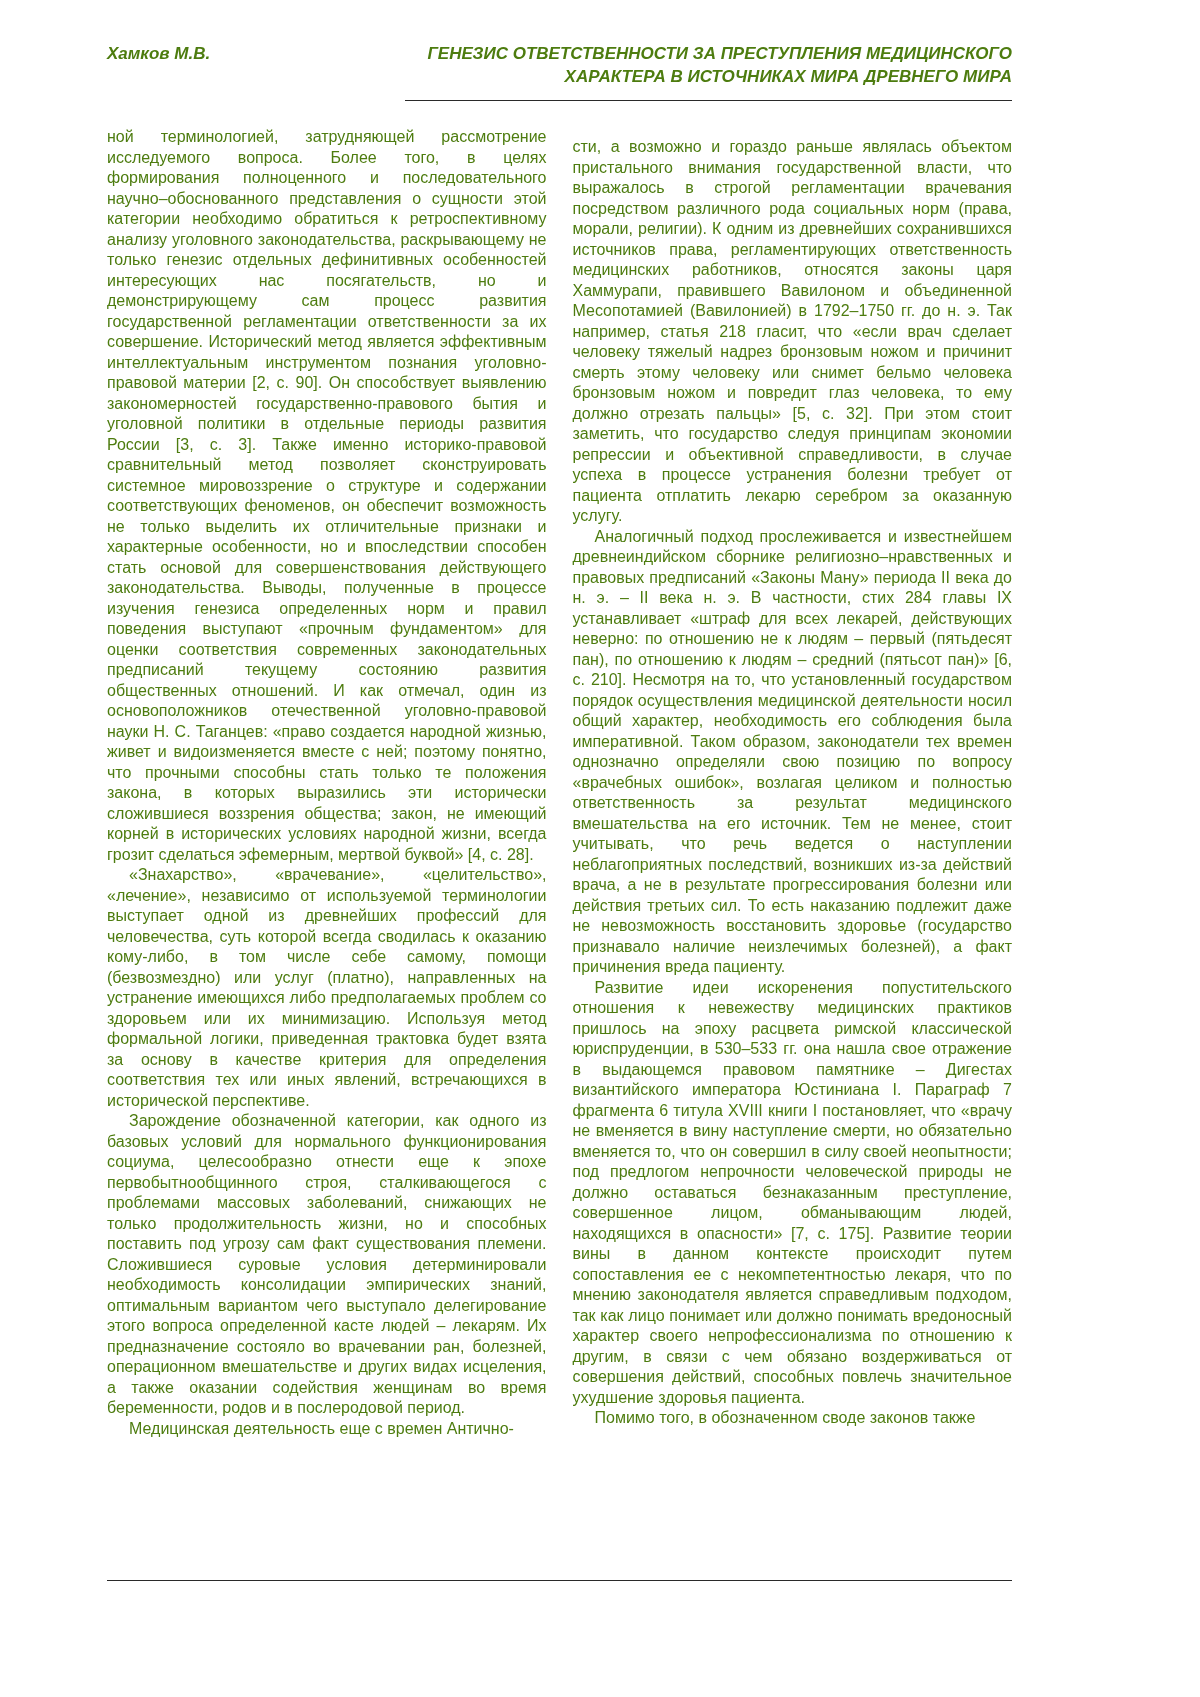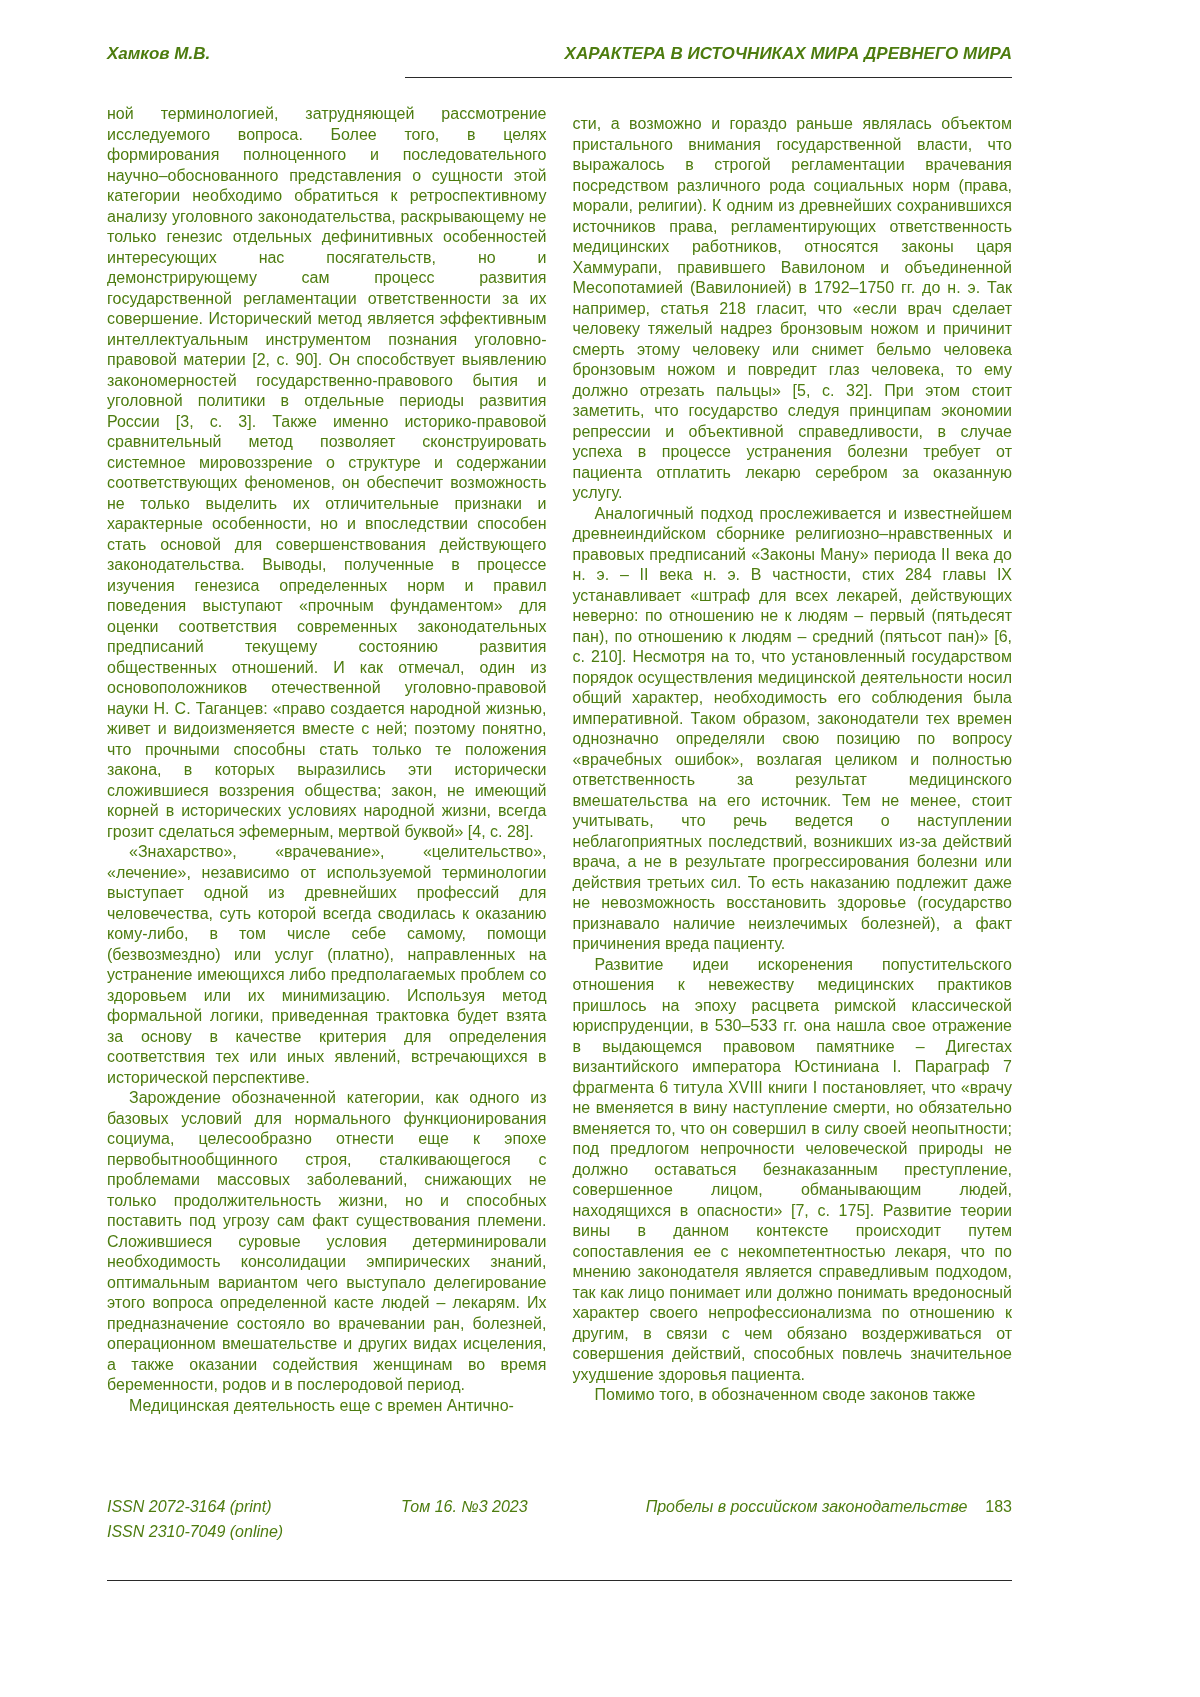--- a/index.html
+++ b/index.html
@@ -117,20 +117,21 @@
 </style>
 </head>
 <body>
 
 <div class="page">
   <div class="content">
 
     <header class="page-header">
       <div class="author">Хамков М.В.</div>
       <div class="title">
+        <div>ГЕНЕЗИС ОТВЕТСТВЕННОСТИ ЗА ПРЕСТУПЛЕНИЯ МЕДИЦИНСКОГО</div>
         <div>ХАРАКТЕРА В ИСТОЧНИКАХ МИРА ДРЕВНЕГО МИРА</div>
       </div>
     </header>
 
     <div class="header-rule"></div>
 
     <main class="columns">
       <div class="col">
         <p class="para no-indent">ной терминологией, затрудняющей рассмотрение исследуемого вопроса. Более того, в целях формирования полноценного и последовательного научно–обоснованного представления о сущности этой категории необходимо обратиться к ретроспективному анализу уголовного законодательства, раскрывающему не только генезис отдельных дефинитивных особенностей интересующих нас посягательств, но и демонстрирующему сам процесс развития государственной регламентации ответственности за их совершение. Исторический метод является эффективным интеллектуальным инструментом познания уголовно-правовой материи [2, с. 90]. Он способствует выявлению закономерностей государственно-правового бытия и уголовной политики в отдельные периоды развития России [3, с. 3]. Также именно историко-правовой сравнительный метод позволяет сконструировать системное мировоззрение о структуре и содержании соответствующих феноменов, он обеспечит возможность не только выделить их отличительные признаки и характерные особенности, но и впоследствии способен стать основой для совершенствования действующего законодательства. Выводы, полученные в процессе изучения генезиса определенных норм и правил поведения выступают «прочным фундаментом» для оценки соответствия современных законодательных предписаний текущему состоянию развития общественных отношений. И как отмечал, один из основоположников отечественной уголовно-правовой науки Н. С. Таганцев: «право создается народной жизнью, живет и видоизменяется вместе с ней; поэтому понятно, что прочными способны стать только те положения закона, в которых выразились эти исторически сложившиеся воззрения общества; закон, не имеющий корней в исторических условиях народной жизни, всегда грозит сделаться эфемерным, мертвой буквой» [4, с. 28].</p>
         <p class="para">«Знахарство», «врачевание», «целительство», «лечение», независимо от используемой терминологии выступает одной из древнейших профессий для человечества, суть которой всегда сводилась к оказанию кому-либо, в том числе себе самому, помощи (безвозмездно) или услуг (платно), направленных на устранение имеющихся либо предполагаемых проблем со здоровьем или их минимизацию. Используя метод формальной логики, приведенная трактовка будет взята за основу в качестве критерия для определения соответствия тех или иных явлений, встречающихся в исторической перспективе.</p>
@@ -140,28 +141,15 @@
       <div class="col">
         <p class="para no-indent">сти, а возможно и гораздо раньше являлась объектом пристального внимания государственной власти, что выражалось в строгой регламентации врачевания посредством различного рода социальных норм (права, морали, религии). К одним из древнейших сохранившихся источников права, регламентирующих ответственность медицинских работников, относятся законы царя Хаммурапи, правившего Вавилоном и объединенной Месопотамией (Вавилонией) в 1792–1750 гг. до н. э. Так например, статья 218 гласит, что «если врач сделает человеку тяжелый надрез бронзовым ножом и причинит смерть этому человеку или снимет бельмо человека бронзовым ножом и повредит глаз человека, то ему должно отрезать пальцы» [5, с. 32]. При этом стоит заметить, что государство следуя принципам экономии репрессии и объективной справедливости, в случае успеха в процессе устранения болезни требует от пациента отплатить лекарю серебром за оказанную услугу.</p>
         <p class="para">Аналогичный подход прослеживается и известнейшем древнеиндийском сборнике религиозно–нравственных и правовых предписаний «Законы Ману» периода II века до н. э. – II века н. э. В частности, стих 284 главы IX устанавливает «штраф для всех лекарей, действующих неверно: по отношению не к людям – первый (пятьдесят пан), по отношению к людям – средний (пятьсот пан)» [6, с. 210]. Несмотря на то, что установленный государством порядок осуществления медицинской деятельности носил общий характер, необходимость его соблюдения была императивной. Таком образом, законодатели тех времен однозначно определяли свою позицию по вопросу «врачебных ошибок», возлагая целиком и полностью ответственность за результат медицинского вмешательства на его источник. Тем не менее, стоит учитывать, что речь ведется о наступлении неблагоприятных последствий, возникших из-за действий врача, а не в результате прогрессирования болезни или действия третьих сил. То есть наказанию подлежит даже не невозможность восстановить здоровье (государство признавало наличие неизлечимых болезней), а факт причинения вреда пациенту.</p>
         <p class="para">Развитие идеи искоренения попустительского отношения к невежеству медицинских практиков пришлось на эпоху расцвета римской классической юриспруденции, в 530–533 гг. она нашла свое отражение в выдающемся правовом памятнике – Дигестах византийского императора Юстиниана I. Параграф 7 фрагмента 6 титула XVIII книги I постановляет, что «врачу не вменяется в вину наступление смерти, но обязательно вменяется то, что он совершил в силу своей неопытности; под предлогом непрочности человеческой природы не должно оставаться безнаказанным преступление, совершенное лицом, обманывающим людей, находящихся в опасности» [7, с. 175]. Развитие теории вины в данном контексте происходит путем сопоставления ее с некомпетентностью лекаря, что по мнению законодателя является справедливым подходом, так как лицо понимает или должно понимать вредоносный характер своего непрофессионализма по отношению к другим, в связи с чем обязано воздерживаться от совершения действий, способных повлечь значительное ухудшение здоровья пациента.</p>
         <p class="para">Помимо того, в обозначенном своде законов также</p>
       </div>
     </main>
 
   </div>
 
-  <footer class="page-footer">
-    <div class="footer-row">
-      <div class="footer-left">
-        <div>ISSN 2072-3164 (print)</div>
-        <div>ISSN 2310-7049 (online)</div>
-      </div>
-      <div class="footer-center">Том 16. №3 2023</div>
-      <div class="footer-right">
-        <span class="journal-name">Пробелы в российском законодательстве</span>
-        <span class="page-number">183</span>
-      </div>
-    </div>
-  </footer>
 
   <div class="footer-rule"></div>
 </div>
 
 </body></html>

